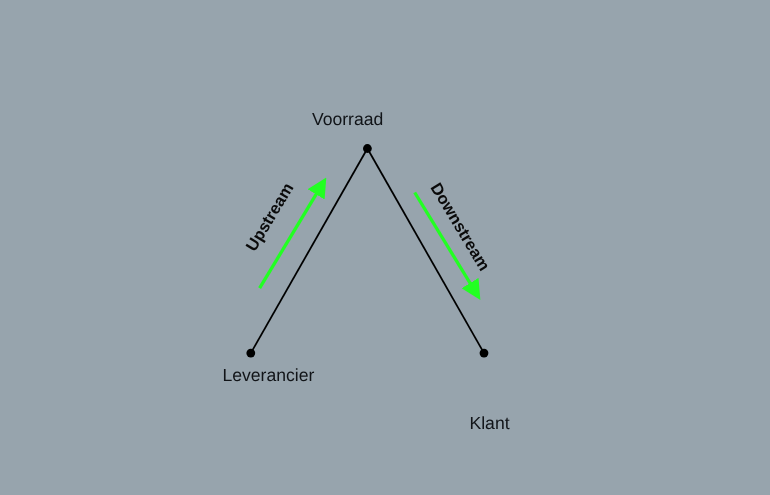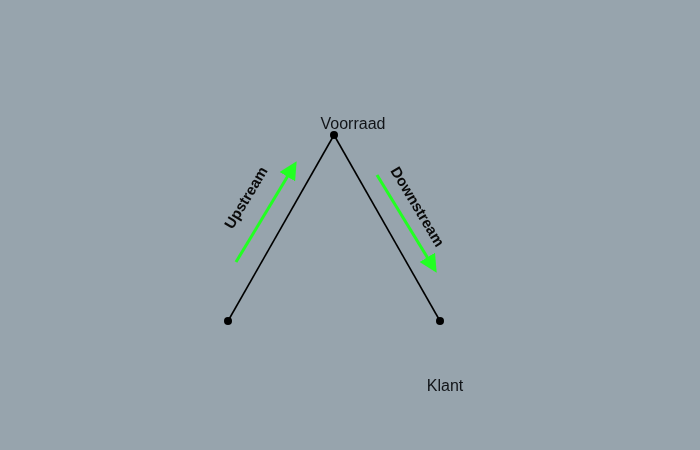--- a/index.html
+++ b/index.html
@@ -56,18 +56,19 @@
     <line x1="334" y1="135" x2="440" y2="321" stroke="#000" stroke-width="1.6"></line>
 
     <circle cx="334" cy="135" r="4" fill="#000"></circle>
     <circle cx="228" cy="321" r="4" fill="#000"></circle>
     <circle cx="440" cy="321" r="4" fill="#000"></circle>
 
     <line x1="236" y1="262" x2="292" y2="169" stroke="#22ff22" stroke-width="3" marker-end="url(#greenHead)"></line>
     <line x1="377" y1="175" x2="432" y2="265" stroke="#22ff22" stroke-width="3" marker-end="url(#greenHead)"></line>
   </svg>
 
-  <div class="node-label" style="left:353px; top:101px;margin-top:14px;">Voorraad</div>
+  <div class="node-label" style="left:316px; top:101px;">Voorraad</div>
+  <div class="node-label" style="left:244px; top:333px;">Leverancier</div>
   <div class="node-label" style="left:445px; top:333px;margin-top:44px;">Klant</div>
 
   <div class="flow-label" style="left:211px; top:189px; transform: rotate(-59deg);">Upstream</div>
   <div class="flow-label" style="left:373px; top:198px; transform: rotate(59deg);">Downstream</div>
 </div>
 
 </body></html>

